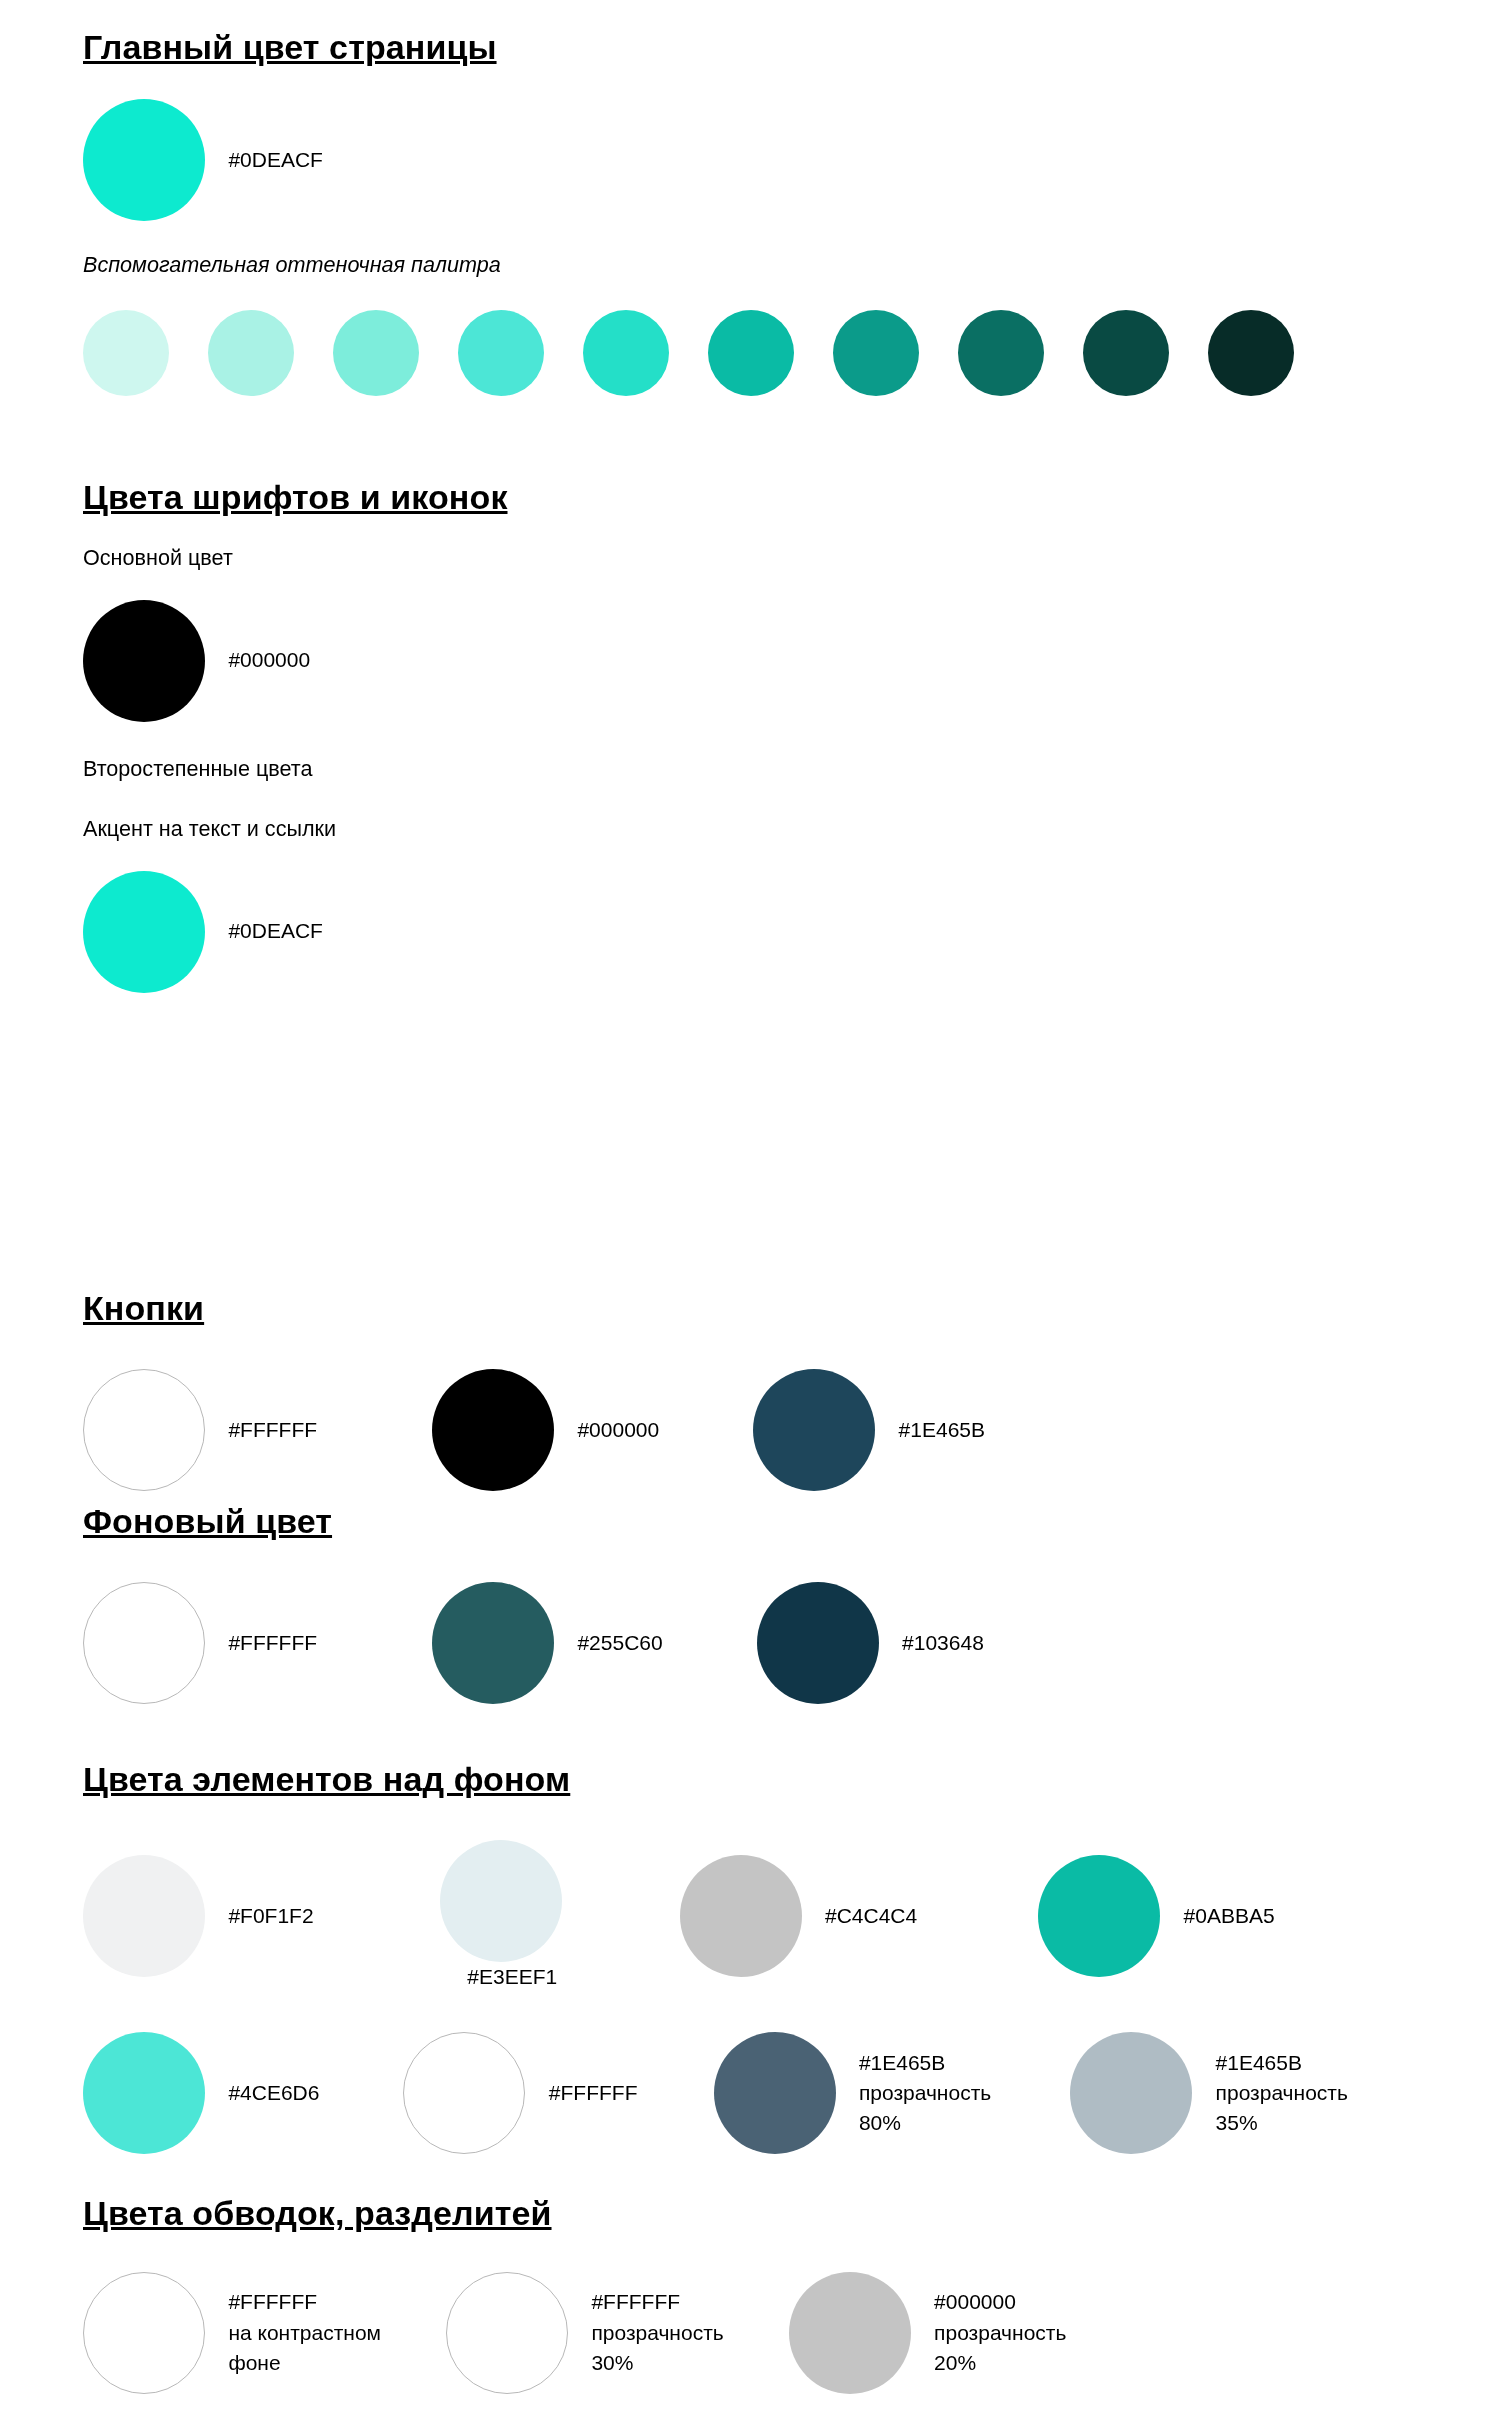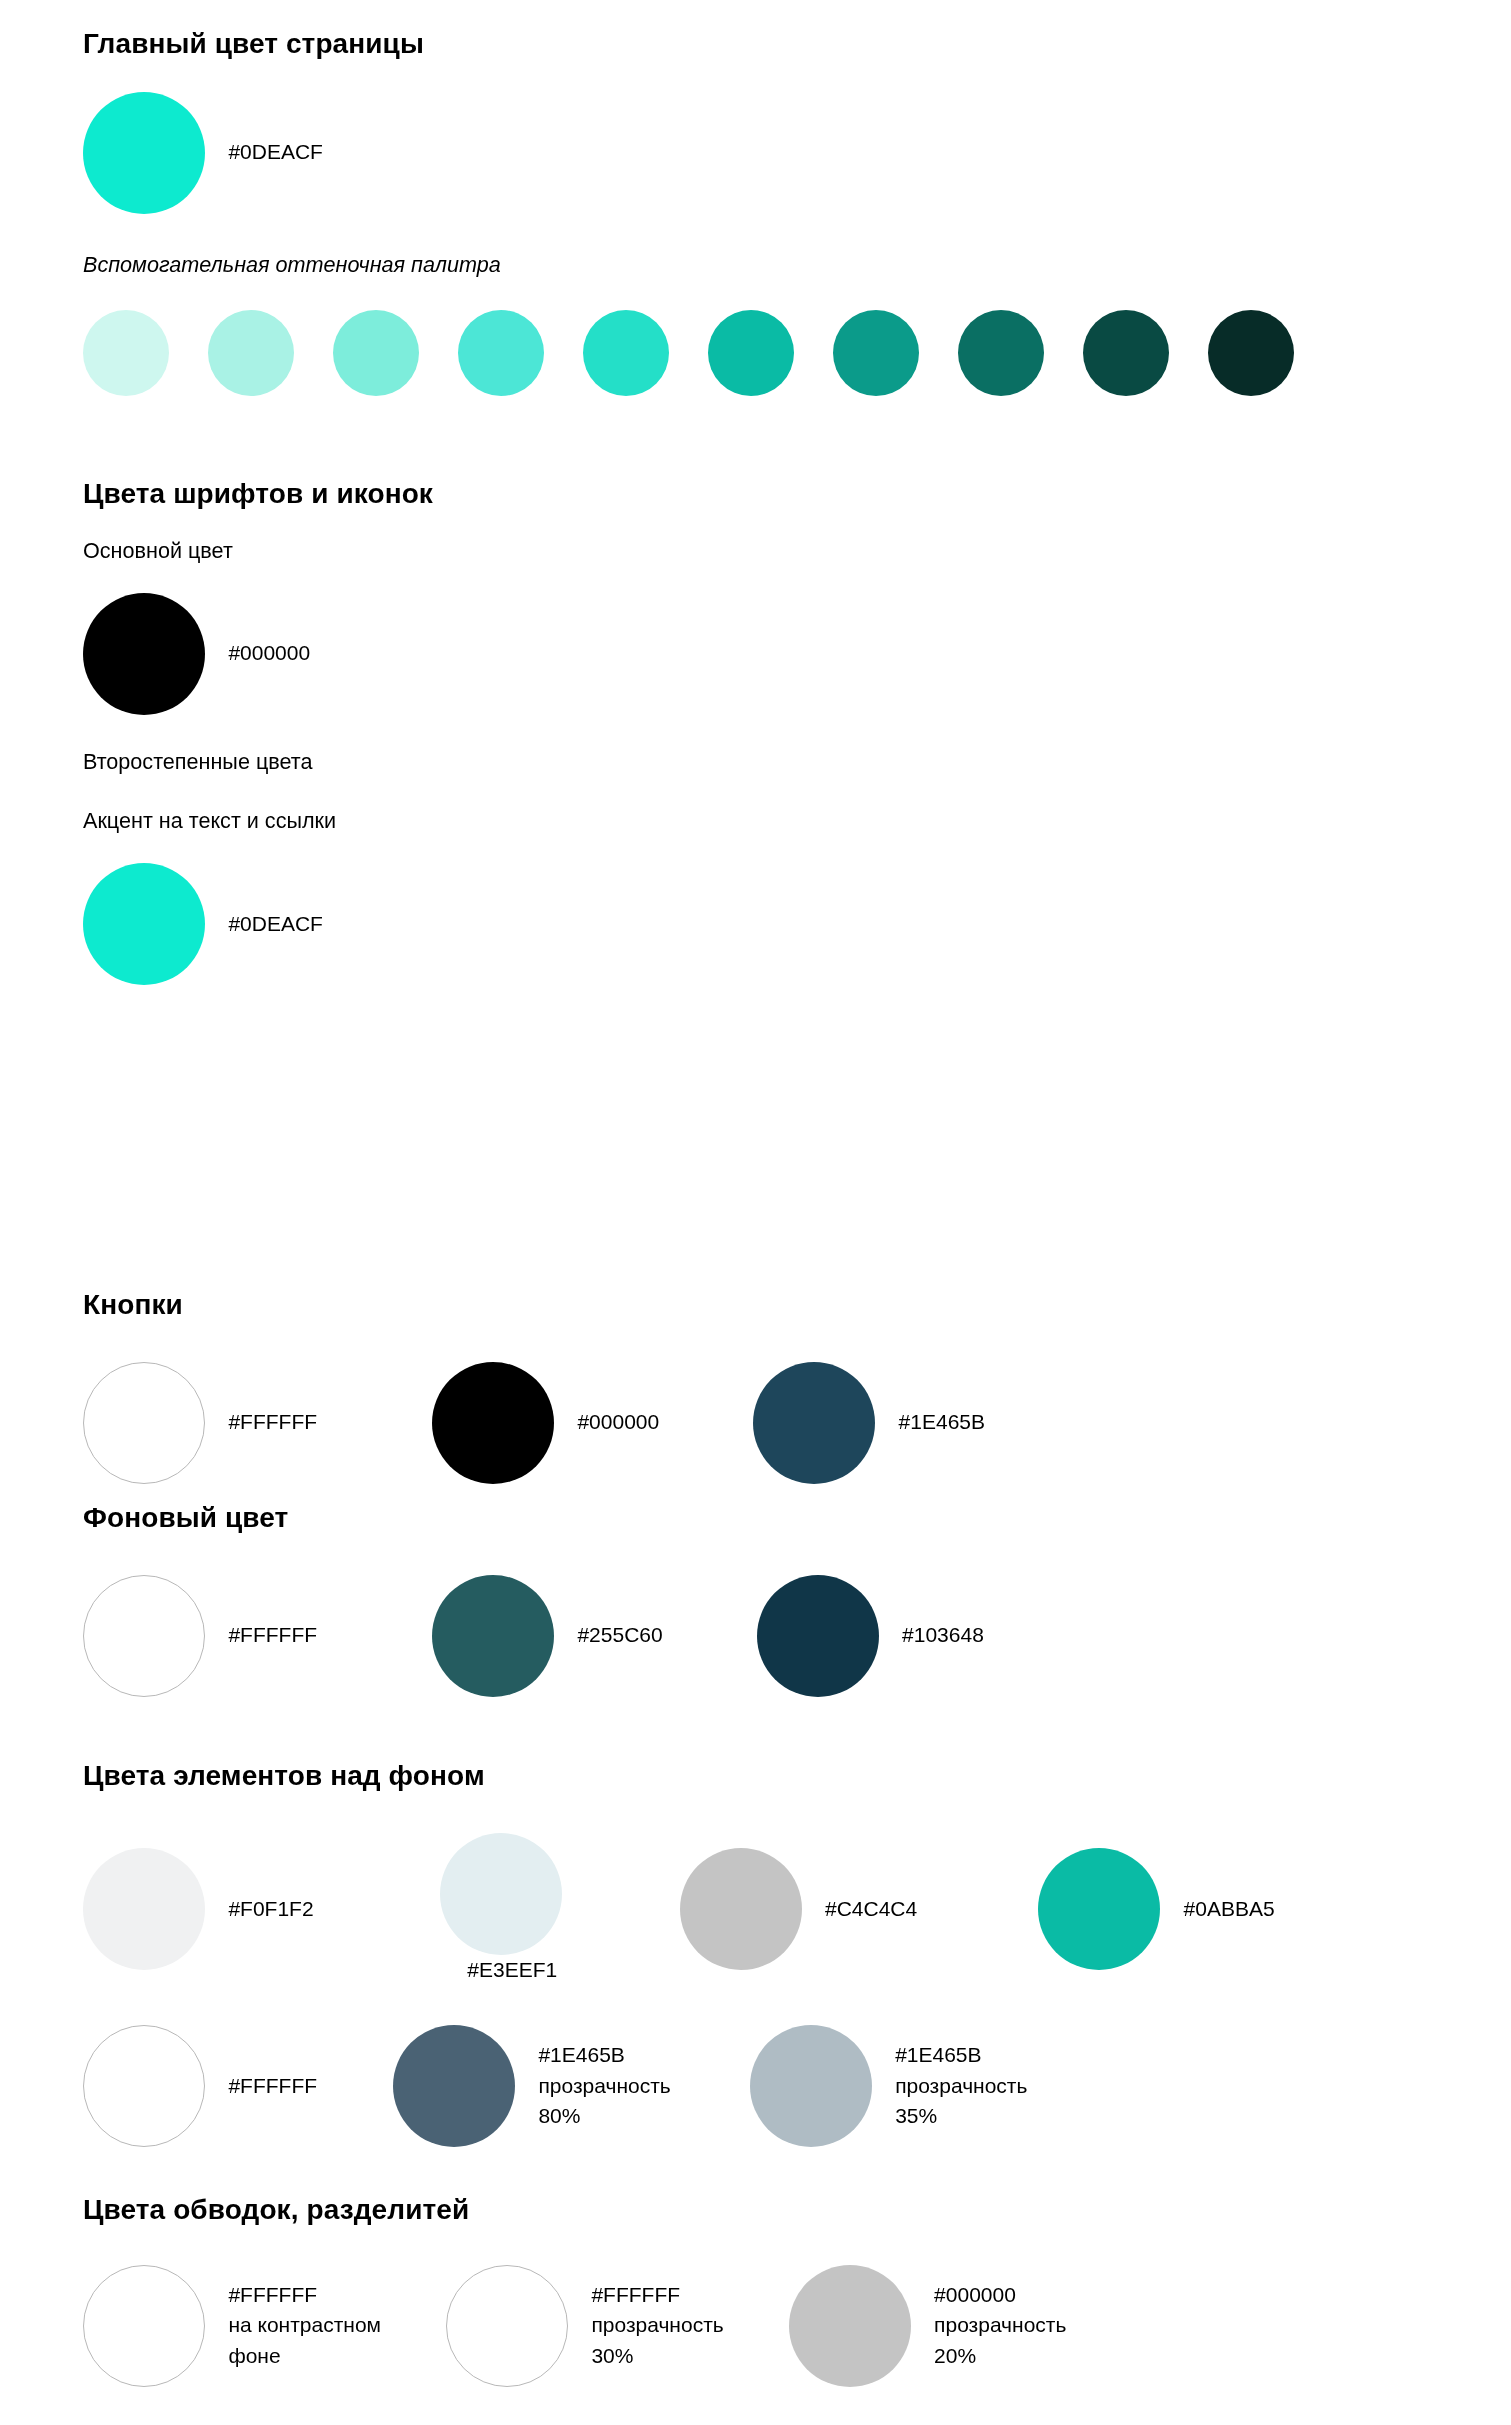--- a/index.html
+++ b/index.html
@@ -18,27 +18,28 @@
     position: relative;
     overflow: hidden;
   }
 
   .page {
     padding: 0 0 0 0;
   }
 
   
   .section-title {
-    font-size: 28px;
+    font-size: 34px;
     font-weight: 700;
     line-height: 1.2;
     color: #000000;
     margin: 0;
     padding-left: 83px;
     letter-spacing: 0.1px;
+    text-decoration: underline;
   }
   .sub-title {
     font-size: 21.6px;
     font-weight: 400;
     line-height: 1.2;
     color: #000000;
     margin: 0;
     padding-left: 83px;
   }
 
@@ -218,20 +219,26 @@
         <div class="swatch-item" style="margin-right: 79px;">
           <div class="swatch" style="background: rgb(196, 196, 196);"></div>
           <div class="swatch-label">#C4C4C4</div>
         </div>
         <div class="swatch-item" style="margin-right: 0px;">
           <div class="swatch" style="background: rgb(10, 187, 165);"></div>
           <div class="swatch-label">#0ABBA5</div>
         </div>
       </div>
     <div class="swatch-row" id="over-bg-row2" style="margin-top:40px">
+        <div class="swatch-item" style="margin-right: 84px;">
+          <div class="swatch" style="background: rgb(76, 230, 214);"></div>
+          <div class="stacked-label">
+            <div>#4CE6D6</div>
+          </div>
+        </div>
         <div class="swatch-item" style="margin-right: 76px;">
           <div class="swatch outlined"></div>
           <div class="stacked-label">
             <div>#FFFFFF</div>
           </div>
         </div>
         <div class="swatch-item" style="margin-right: 79px;">
           <div class="swatch" style="background: rgb(74, 98, 116);"></div>
           <div class="stacked-label">
             <div>#1E465B</div>

